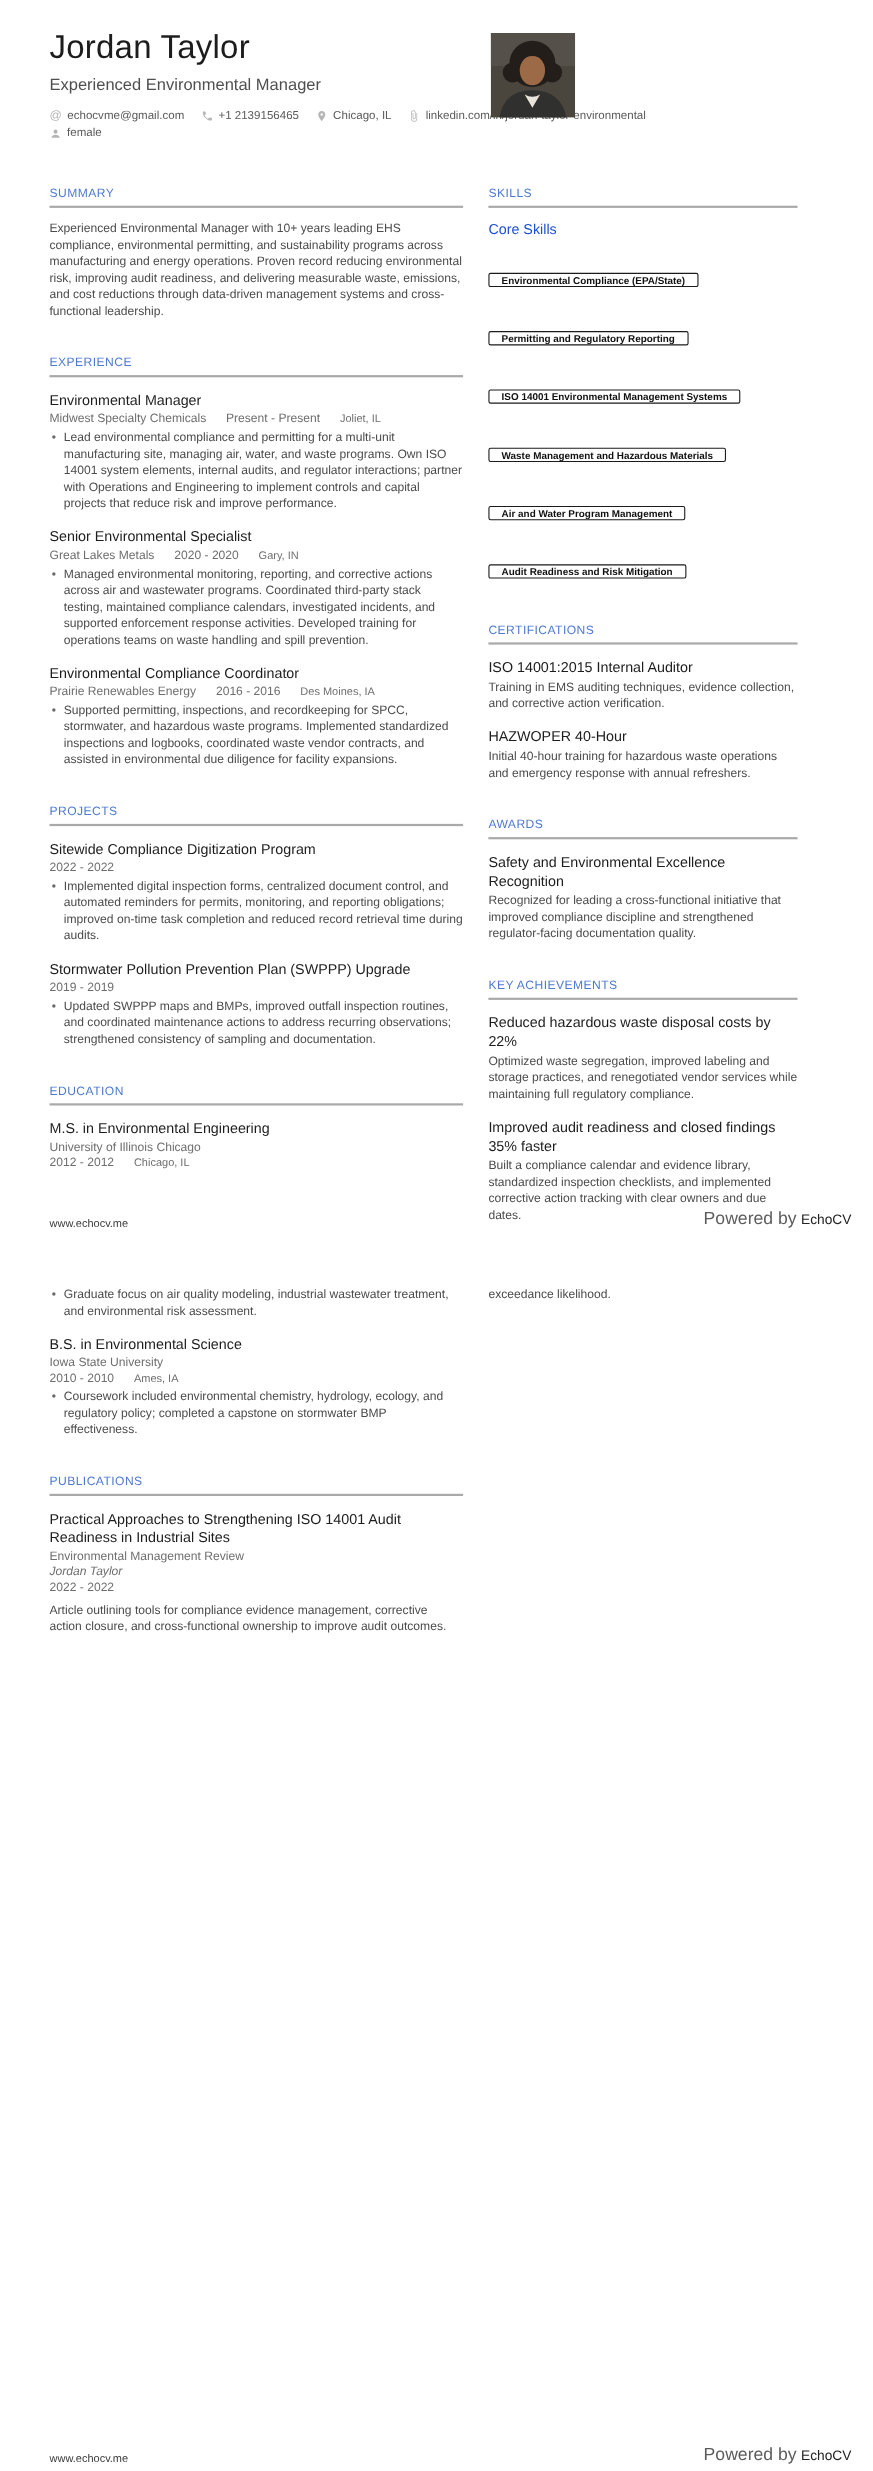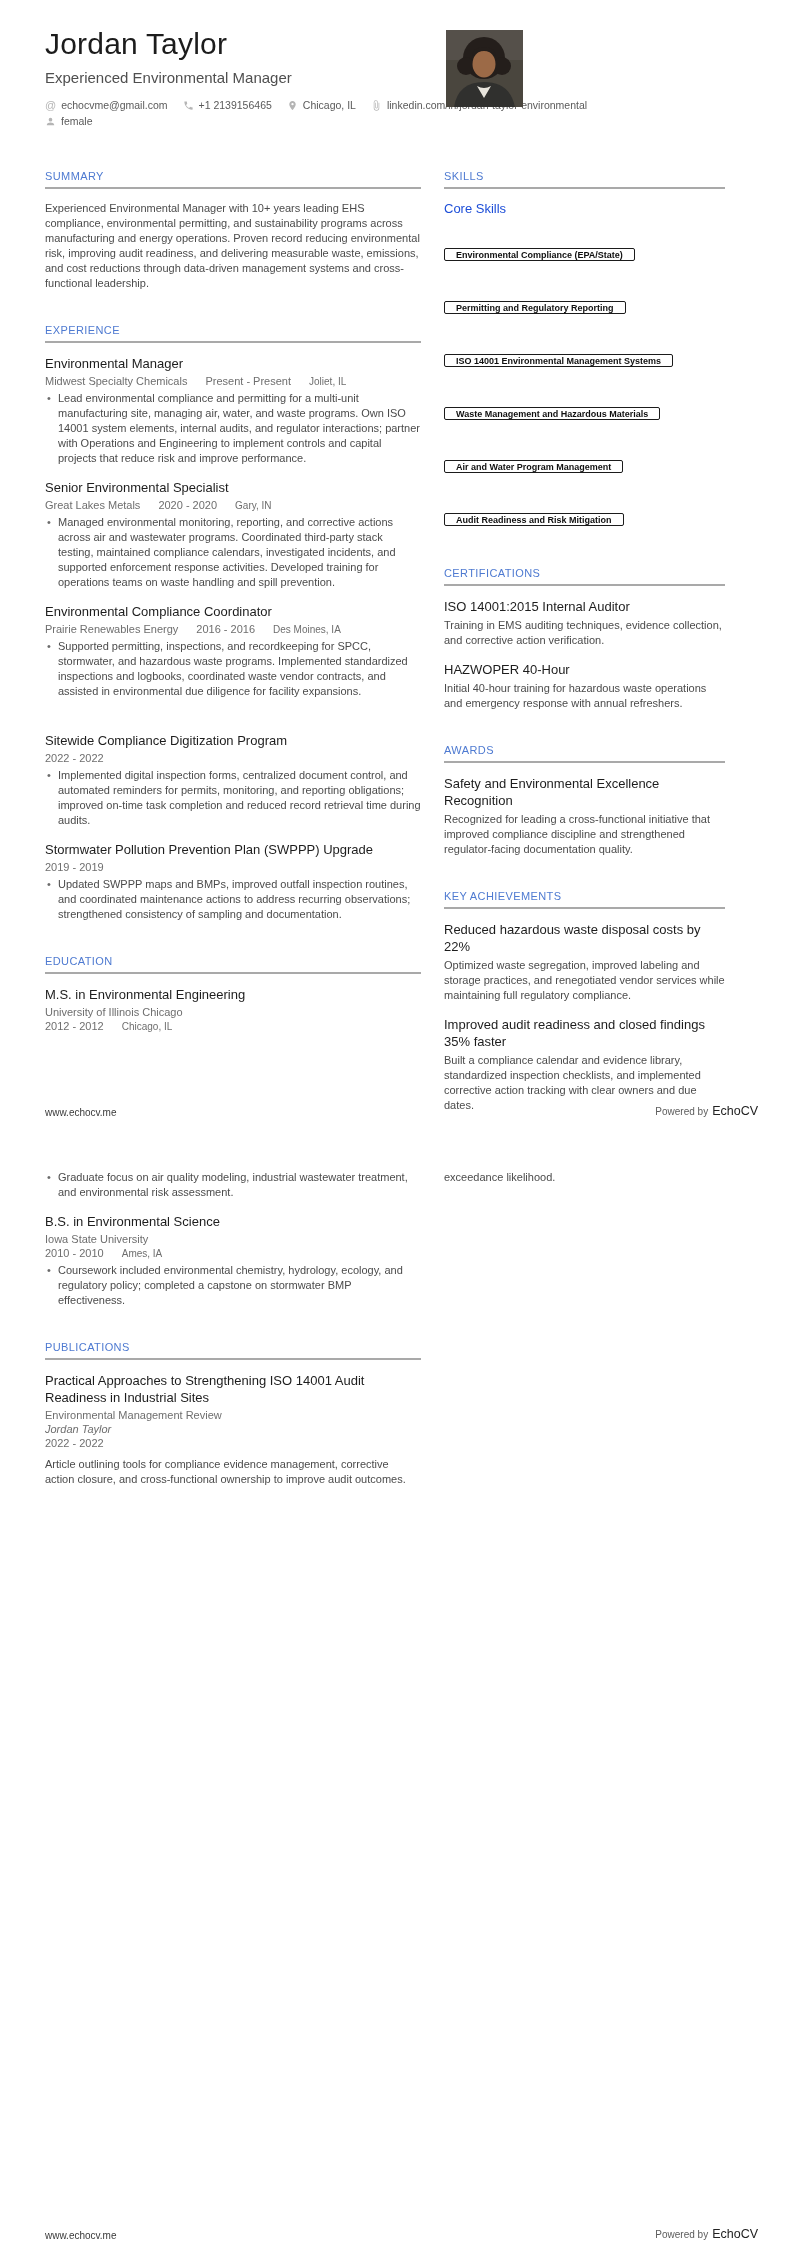--- a/index.html
+++ b/index.html
@@ -39,24 +39,24 @@
   .body-text { font-size:11px; line-height:15px; color:#4b4b4b; }
   .italic { font-style:italic; }
 
   
   .group-title { font-size:13px; color:#1d4ed8; margin-bottom:9px; }
   .chip { display:inline-block; border:1px solid #1b1b1b; border-radius:2px; padding:6px 11px 5px;
           font-size:9px; font-weight:bold; color:#101010; margin-bottom:8px; }
   .chip-wrap { line-height:0;margin-top:32px; }
 
   
-  .pfooter { position:absolute; left:45px; right:36px; bottom:5px; display:flex; justify-content:space-between; align-items:flex-end; }
+  .pfooter { position:absolute; left:45px; right:20px; bottom:5px; display:flex; justify-content:space-between; align-items:flex-end; }
   .f-site { font-size:10px; color:#3a3a3a; text-decoration:none; }
   .f-right { display:flex; align-items:baseline; gap:4px; }
-  .f-powered { font-size:10px; color:#5c5c5c;text-align:right; }
+  .f-powered { font-size:16px; color:#5c5c5c;text-align:right; }
   .f-brand { font-size:12.5px; color:#222; }
 </style>
 </head>
 <body>
 
 <div class="page p1">
 
   <div class="hdr">
     <div class="hdr-name">Jordan Taylor</div>
     <div class="hdr-sub">Experienced Environmental Manager</div>
@@ -146,20 +146,21 @@
             <span>Prairie Renewables Energy</span>
             <span>2016 - 2016</span>
             <span class="loc">Des Moines, IA</span>
           </div>
           <div class="bullet">Supported permitting, inspections, and recordkeeping for SPCC, stormwater, and hazardous waste programs. Implemented standardized inspections and logbooks, coordinated waste vendor contracts, and assisted in environmental due diligence for facility expansions.</div>
         </div>
       </div>
     </div>
 
     <div class="section">
+      <div class="sec-head">PROJECTS</div>
       <div class="sec-body">
         <div class="entry">
           <div class="entry-title">Sitewide Compliance Digitization Program</div>
           <div class="entry-meta">
               <span>2022 - 2022</span>
             </div>
           <div class="bullet">Implemented digital inspection forms, centralized document control, and automated reminders for permits, monitoring, and reporting obligations; improved on-time task completion and reduced record retrieval time during audits.</div>
         </div>
         <div class="entry">
           <div class="entry-title">Stormwater Pollution Prevention Plan (SWPPP) Upgrade</div>

